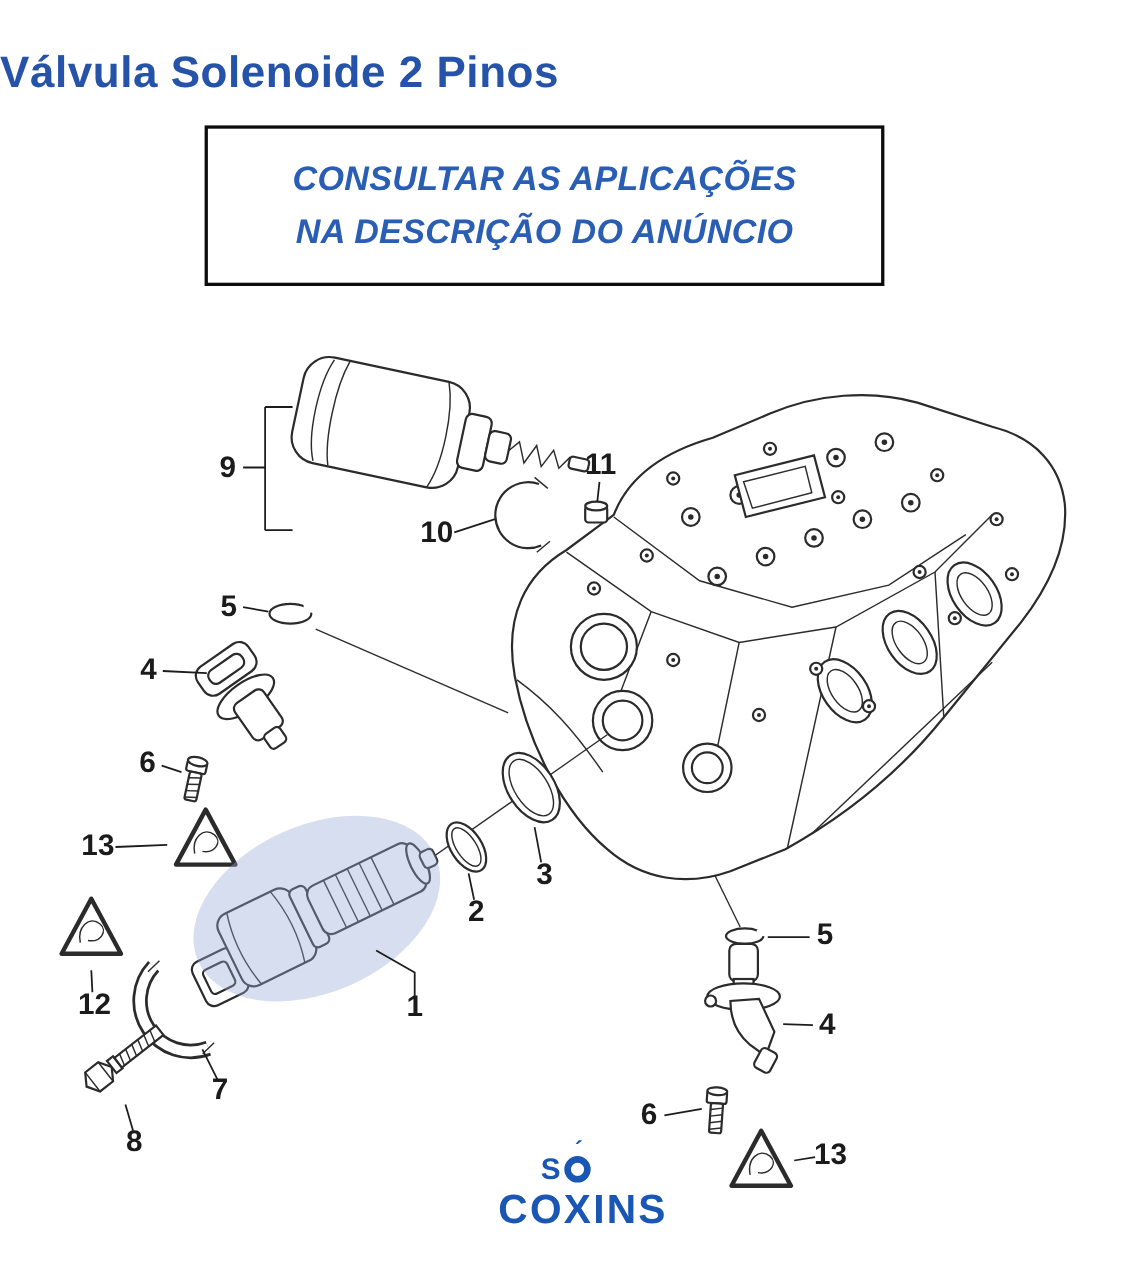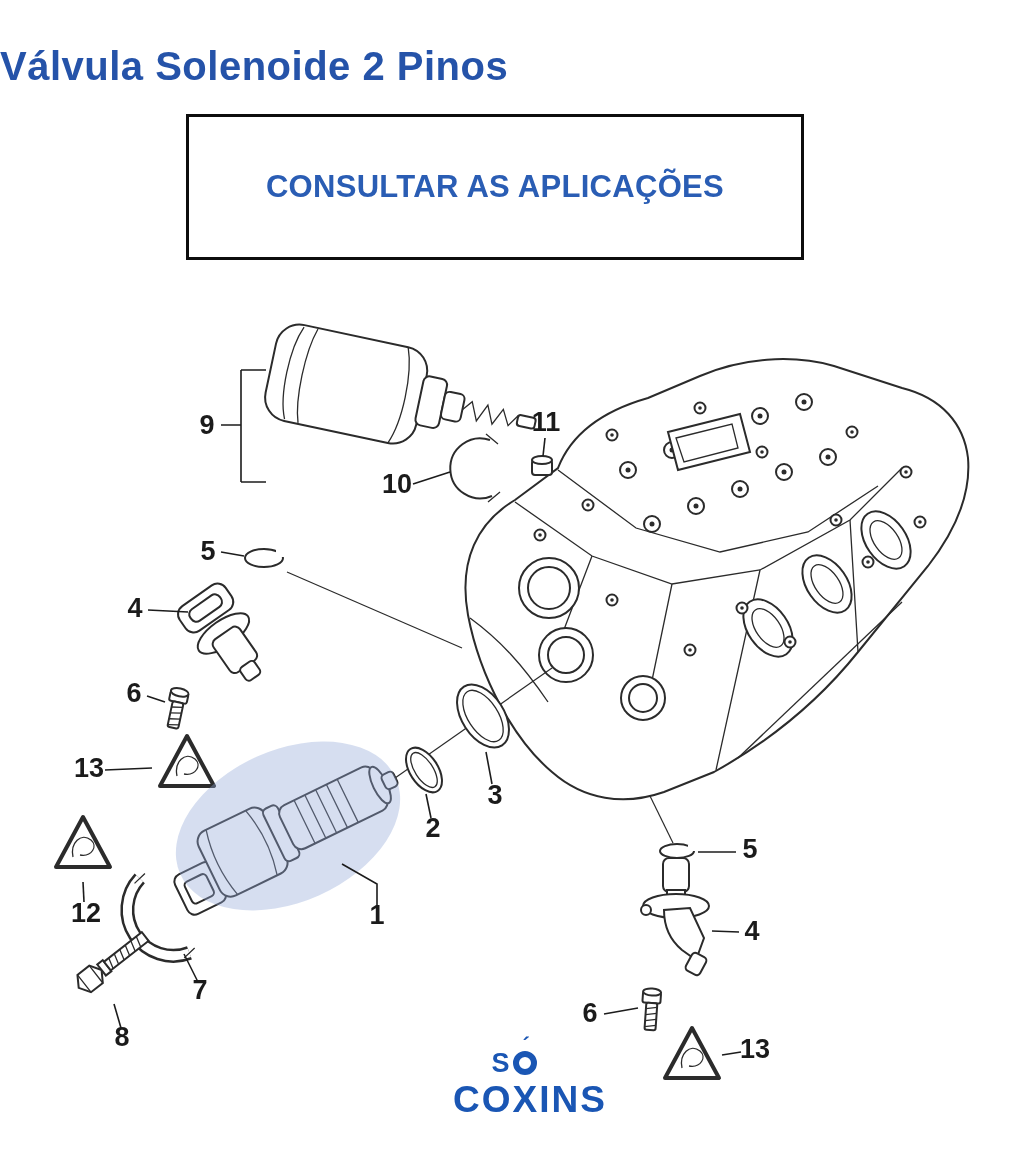--- a/index.html
+++ b/index.html
@@ -7,21 +7,21 @@
     width:1028px; height:1168px; background:#ffffff; position:relative;
     font-family:"Liberation Sans", sans-serif; overflow:hidden;
   }
   .page-title {
     position:absolute; top:44px; left:0; width:992px; 
     font-size:40px; font-weight:bold; color:#2553a9; letter-spacing:.5px;
   }
   .notice-box {
     position:absolute; left:186px; top:114px; width:612px; height:140px;
     border:3px solid #0d0d0d; background:#ffffff;
-    display:flex; flex-direction:column; align-items:center; justify-content:center; gap:12px;
+    display:flex; flex-direction:column; align-items:center; justify-content:center; gap:12px;font-style:italic;
   }
   .notice-line { color:#2a5db4; font-size:31px; font-weight:bold; letter-spacing:.3px; }
   svg.diagram { position:absolute; left:0; top:0; }
   .fw   { fill:#ffffff; stroke:#2b2b2b; stroke-width:2; }
   .ln   { fill:none; stroke:#2b2b2b; stroke-width:2; }
   .thin { fill:none; stroke:#2b2b2b; stroke-width:1.3; }
   .leader { fill:none; stroke:#1c1c1c; stroke-width:1.6; }
   .axis { fill:none; stroke:#2b2b2b; stroke-width:1.2; }
   .tri  { fill:#ffffff; stroke:#2b2b2b; stroke-width:4; stroke-linejoin:round; }
   .dot  { fill:#2b2b2b; }
@@ -37,20 +37,21 @@
   }
   .logo-bottom { font-size:37px; font-weight:bold; letter-spacing:2px; margin-top:2px;padding-left:32px; }
 </style>
 </head>
 <body>
 
 <div class="page-title">Válvula Solenoide 2 Pinos</div>
 
 <div class="notice-box">
   <div class="notice-line">CONSULTAR AS APLICAÇÕES</div>
+  <div class="notice-line">NA DESCRIÇÃO DO ANÚNCIO</div>
 </div>
 
 <svg class="diagram" width="1028" height="1168" viewBox="0 0 1028 1168" xmlns="http://www.w3.org/2000/svg">
 
   <g>
     <path class="fw" d="M468,615 C458,560 478,522 515,500 L558,468 C572,432 606,410 648,398 L700,376 C742,358 792,354 834,366 L902,388 C942,398 964,424 968,458 C971,494 956,530 928,566 L858,652 C818,702 768,742 714,772 L664,792 C624,806 584,800 552,772 C514,740 480,678 468,615 Z"></path>
     <path class="thin" d="M515,502 L592,556 L672,584 L760,570 L850,520 L902,468"></path>
     <path class="thin" d="M558,470 L636,528 L720,552 L808,532 L878,486"></path>
     <path class="thin" d="M592,556 L560,640 M672,584 L650,690 M760,570 L716,770 M850,520 L858,652"></path>
     <path class="thin" d="M470,618 C500,640 522,664 548,702"></path>

